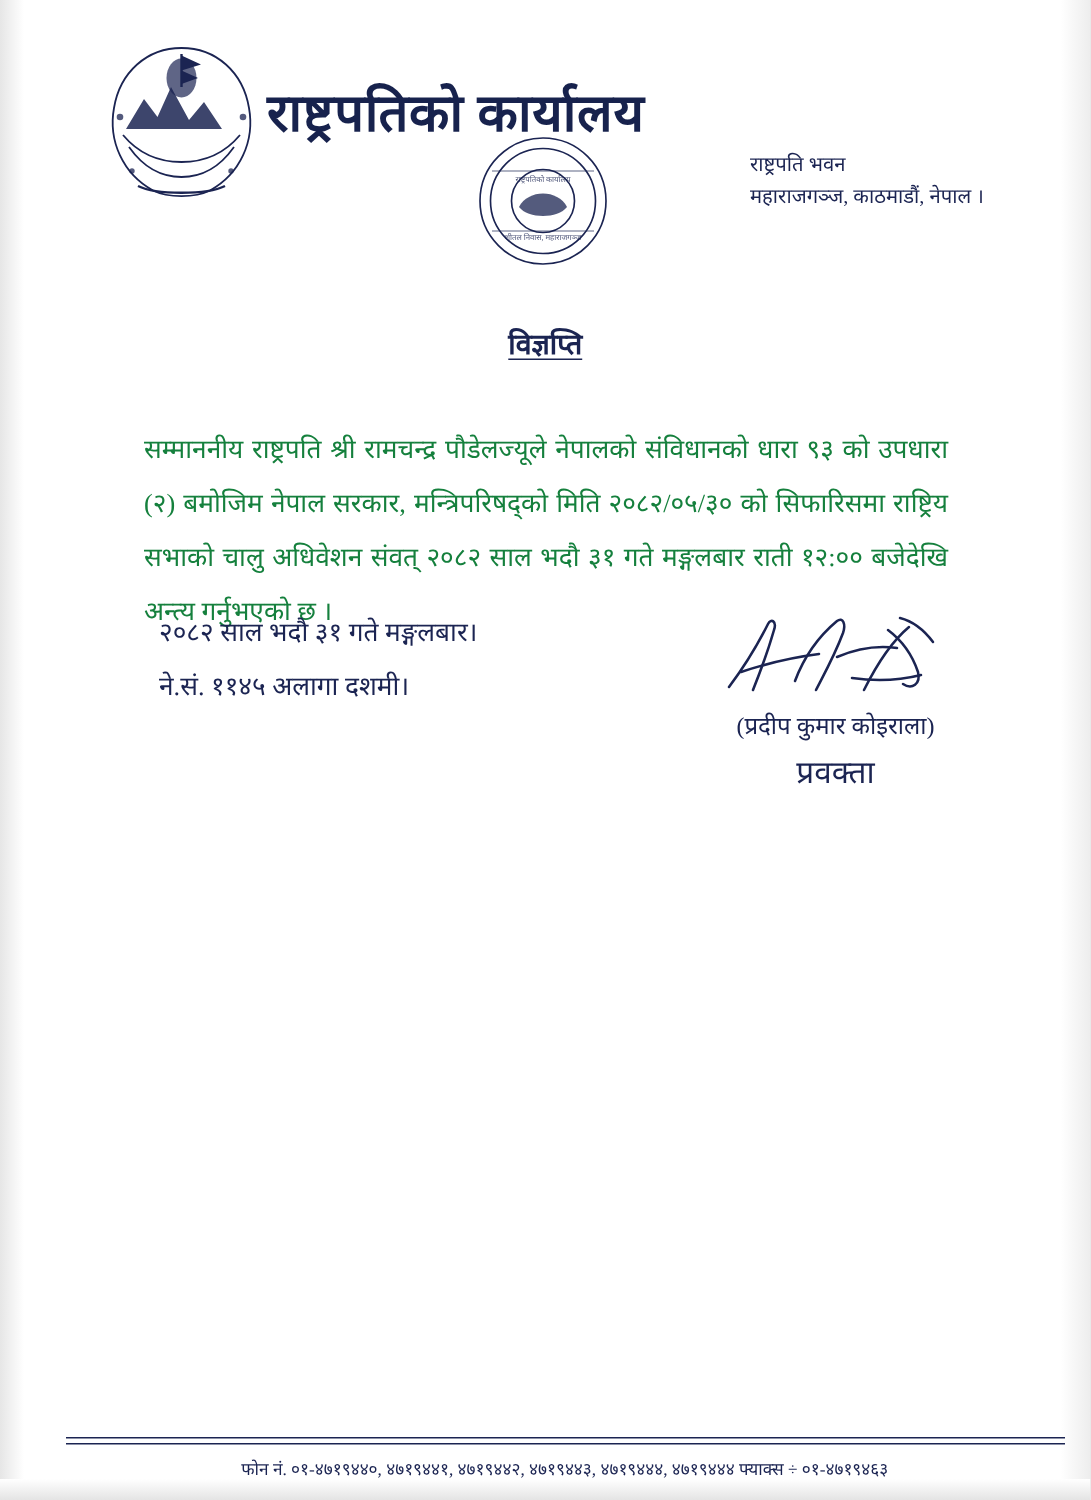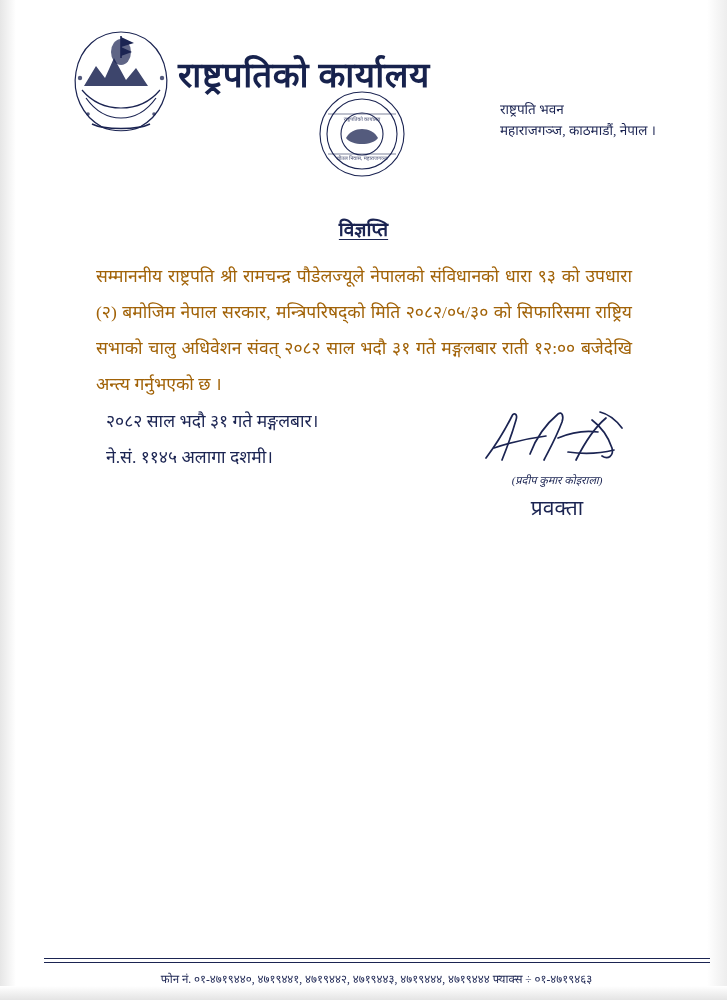--- a/index.html
+++ b/index.html
@@ -92,25 +92,26 @@
     font-size: 19px;
     font-weight: 700;
     color: #1b2452;
   }
   .doc-title u { text-decoration: underline; text-underline-offset: 3px; }
 
   .para {
     position: absolute;
     left: 96px;
     width: 536px;
-    color: #a16207;
+    color: #15803d;
     font-size: 17.5px;
     line-height: 36px;
     text-align: justify;
     text-justify: inter-word;
+    margin-top: 23px;
   }
   #para-main { top: 258px; }
 
   .datelines {
     position: absolute;
     left: 106px; top: 403px;
     color: #1b2452;
     font-size: 17.5px;
     line-height: 36px;
   }
@@ -121,23 +122,22 @@
     width: 250px;
     text-align: center;
     color: #1b2452;
   }
   .sig-scribble {
     width: 170px;
     height: 62px;
     margin: 0 auto 2px auto;
   }
   .sig-name {
-    font-size: 11px;
-    white-space: nowrap;
-    font-style: italic;
+    font-size: 16px;
+    white-space: nowrap;
   }
   .sig-role {
     font-size: 21px;
     margin-top: 6px;
   }
 
   
   .footer {
     position: absolute;
     left: 1px; bottom: 14px;

